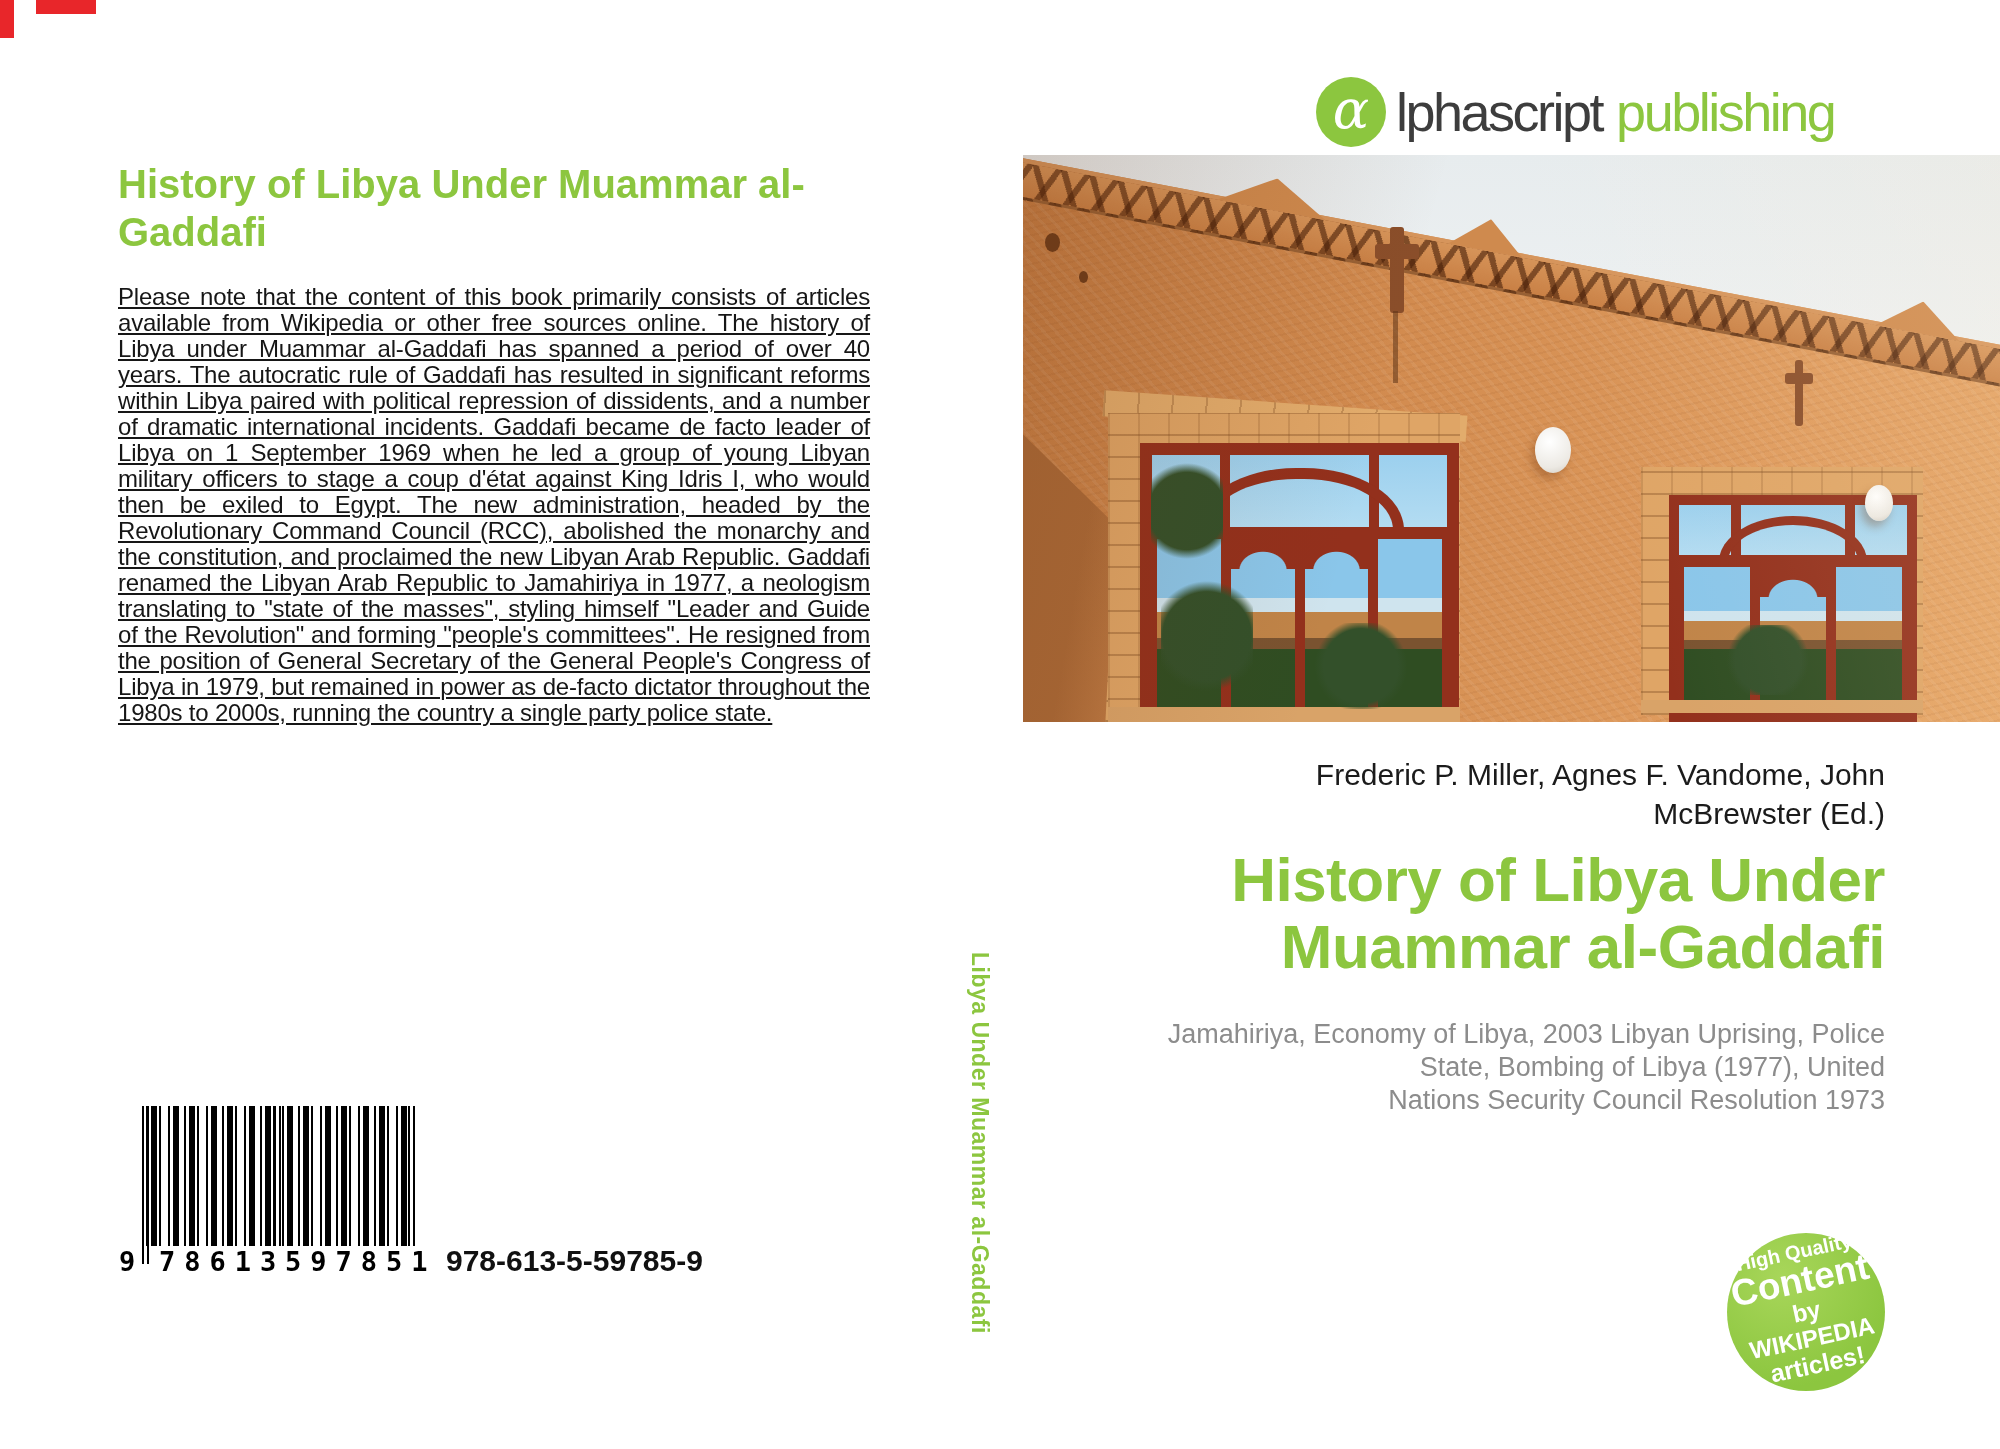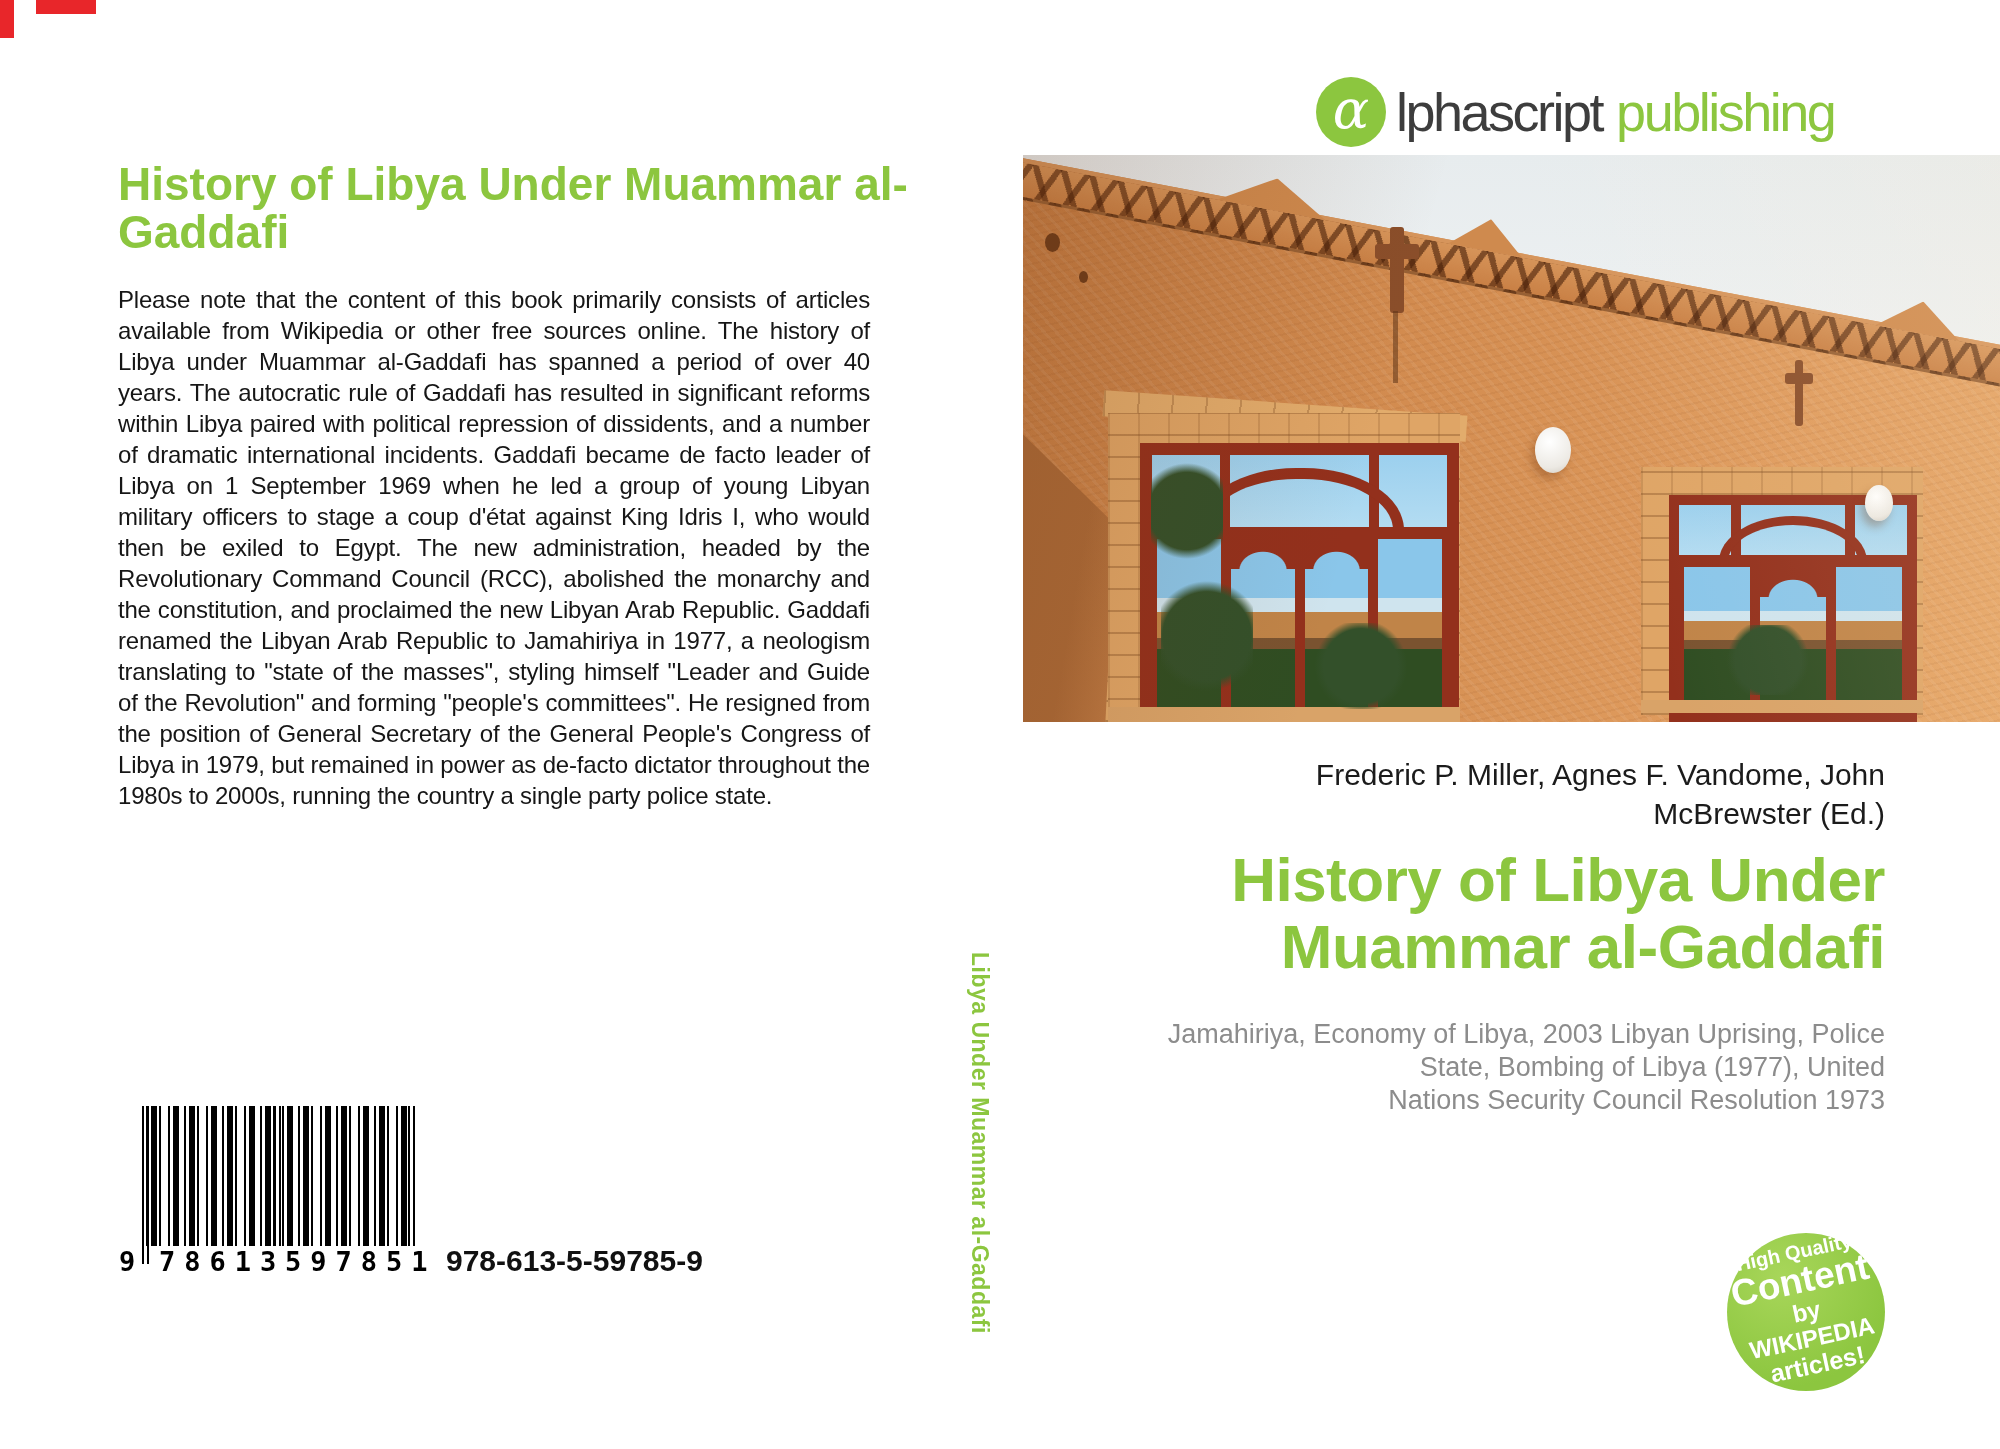--- a/index.html
+++ b/index.html
@@ -7,23 +7,23 @@
        font-family:"Liberation Sans",sans-serif;}
   .abs{position:absolute;}
 
   
   .mark{background:#e8262a;}
   .mark-h{left:36px;top:0;width:60px;height:14px;}
   .mark-v{left:0;top:0;width:14px;height:38px;}
 
   
   .bc-title{left:118px;top:160px;width:800px;color:#8cc63f;font-weight:bold;
-            font-size:46px;line-height:48px;}
-  .bc-desc{left:118px;top:284px;width:752px;font-size:24px;line-height:31px;
-           text-align:justify;color:#161616;hyphens:none;letter-spacing:-0.2px;}
+            font-size:40px;line-height:48px;}
+  .bc-desc{left:118px;top:284px;width:752px;font-size:24px;line-height:26px;
+           text-align:justify;color:#161616;hyphens:none;letter-spacing:-0.2px;text-decoration:underline;}
 
   .barcode{left:118px;top:1100px;width:600px;height:190px;}
   .bars{position:absolute;left:28px;top:6px;width:266px;height:140px;
         background:repeating-linear-gradient(90deg,
           #000 0 2px,#fff 2px 5px,#000 5px 11px,#fff 11px 13px,
           #000 13px 15px,#fff 15px 22px,#000 22px 24px,#fff 24px 27px,
           #000 27px 33px,#fff 33px 38px);}
   .guard{position:absolute;top:6px;width:8px;height:158px;
          background:repeating-linear-gradient(90deg,#000 0 2px,transparent 2px 5px);}
   .g1{left:24px;} .g2{left:156px;} .g3{left:290px;}

